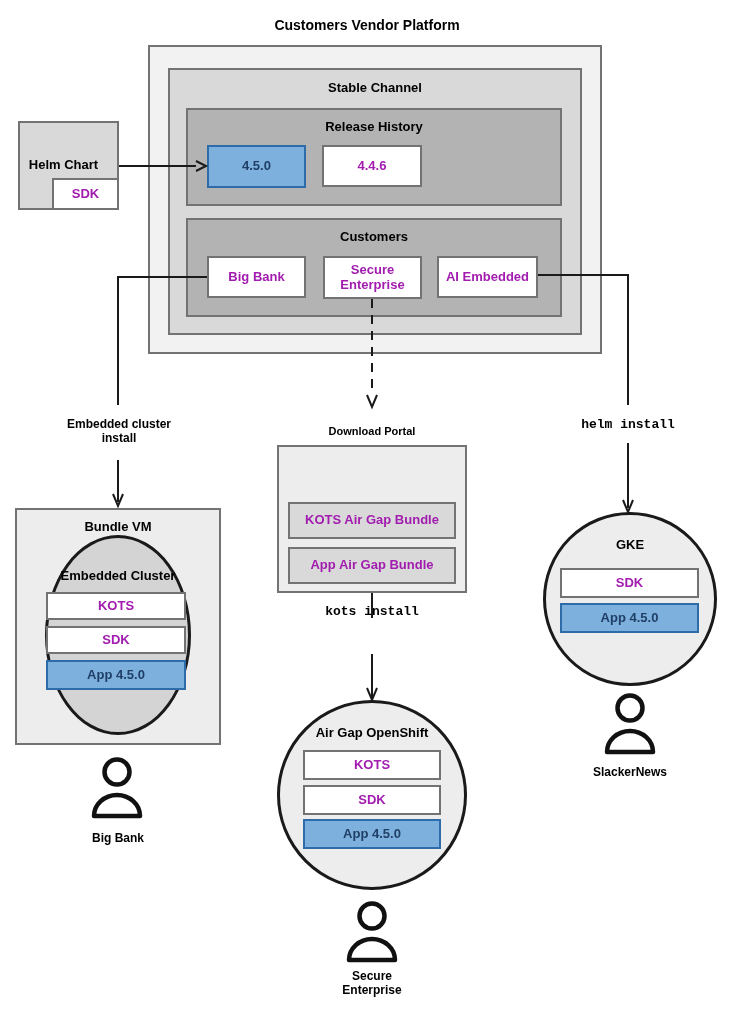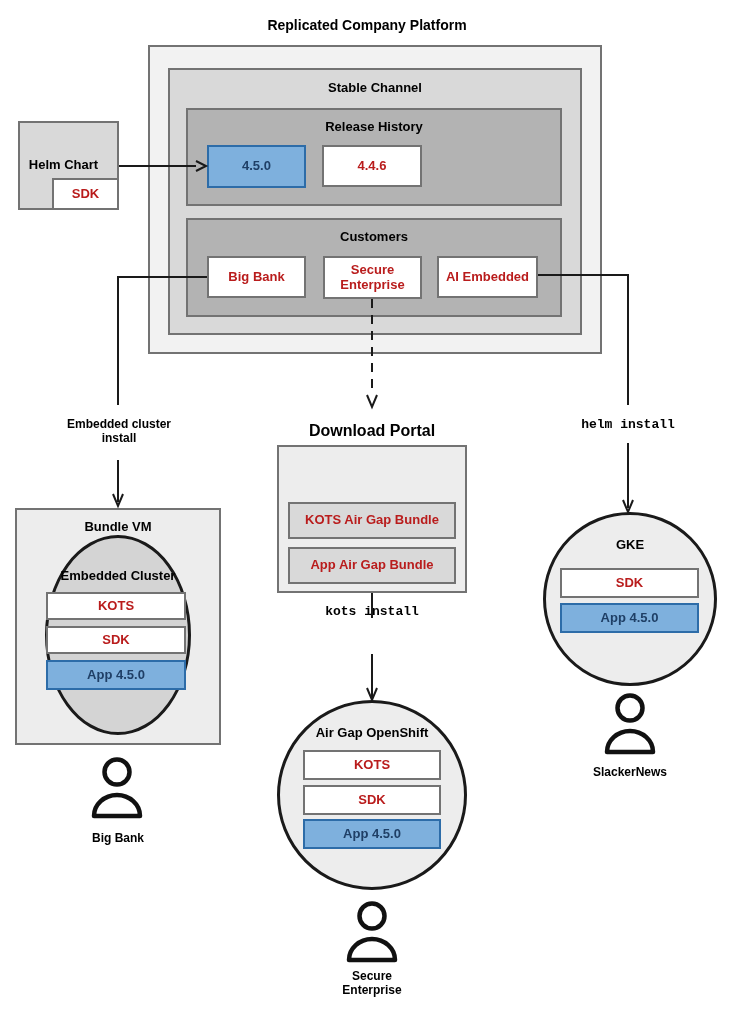--- a/index.html
+++ b/index.html
@@ -48,21 +48,21 @@
 
   .node-label {
     display: flex;
     align-items: center;
     justify-content: center;
     width: 100%;
     height: 100%;
     text-align: center;
     font-weight: bold;
     font-size: 13px;
-    color: #b91c1c;
+    color: #a21caf;
     line-height: 1.15;
     white-space: pre-line;
   }
   .blue-box .node-label { color: #1f3f66; }
 
   .title-text {
     font-weight: bold;
     font-size: 13px;
     color: #000;
   }
@@ -93,21 +93,21 @@
   .caption {
     font-weight: bold;
     font-size: 12px;
   }
 </style>
 </head>
 <body>
 
 <div id="canvas">
 
-  <div class="lbl title-text" style="left:217px; top:14px; width:300px; height:22px; font-size:14px;">Replicated Company Platform</div>
+  <div class="lbl title-text" style="left:217px; top:14px; width:300px; height:22px; font-size:14px;">Customers Vendor Platform</div>
 
   <div class="box platform-box" style="left:148px; top:45px; width:454px; height:309px;"></div>
 
   <div class="box channel-box" style="left:168px; top:68px; width:414px; height:267px;"></div>
   <div class="lbl" style="left:168px; top:78px; width:414px; height:20px; font-size:13px;">Stable Channel</div>
 
   <div class="box group-box" style="left:186px; top:108px; width:376px; height:98px;"></div>
   <div class="lbl" style="left:186px; top:117px; width:376px; height:20px; font-size:13px;">Release History</div>
 
   <div class="box blue-box" style="left:207px; top:145px; width:99px; height:43px;">
@@ -153,21 +153,21 @@
   <div class="box white-box" style="left:46px; top:592px; width:140px; height:28px;">
     <span class="node-label">KOTS</span>
   </div>
   <div class="box white-box" style="left:46px; top:626px; width:140px; height:28px;">
     <span class="node-label">SDK</span>
   </div>
   <div class="box blue-box" style="left:46px; top:660px; width:140px; height:30px;">
     <span class="node-label">App 4.5.0</span>
   </div>
 
-  <div class="lbl" style="left:277px; top:421px; width:190px; height:20px; font-size:16px;">Download Portal</div>
+  <div class="lbl" style="left:277px; top:421px; width:190px; height:20px; font-size:11px;">Download Portal</div>
   <div class="box vm-box" style="left:277px; top:445px; width:190px; height:148px;"></div>
 
   <div class="box grey-box" style="left:288px; top:547px; width:168px; height:37px;">
     <span class="node-label">App Air Gap Bundle</span>
   </div>
   <div class="box grey-box" style="left:288px; top:502px; width:168px; height:37px;">
     <span class="node-label">KOTS Air Gap Bundle</span>
   </div>
 
   <div class="circle circle-light" style="left:277px; top:700px; width:190px; height:190px;"></div>

